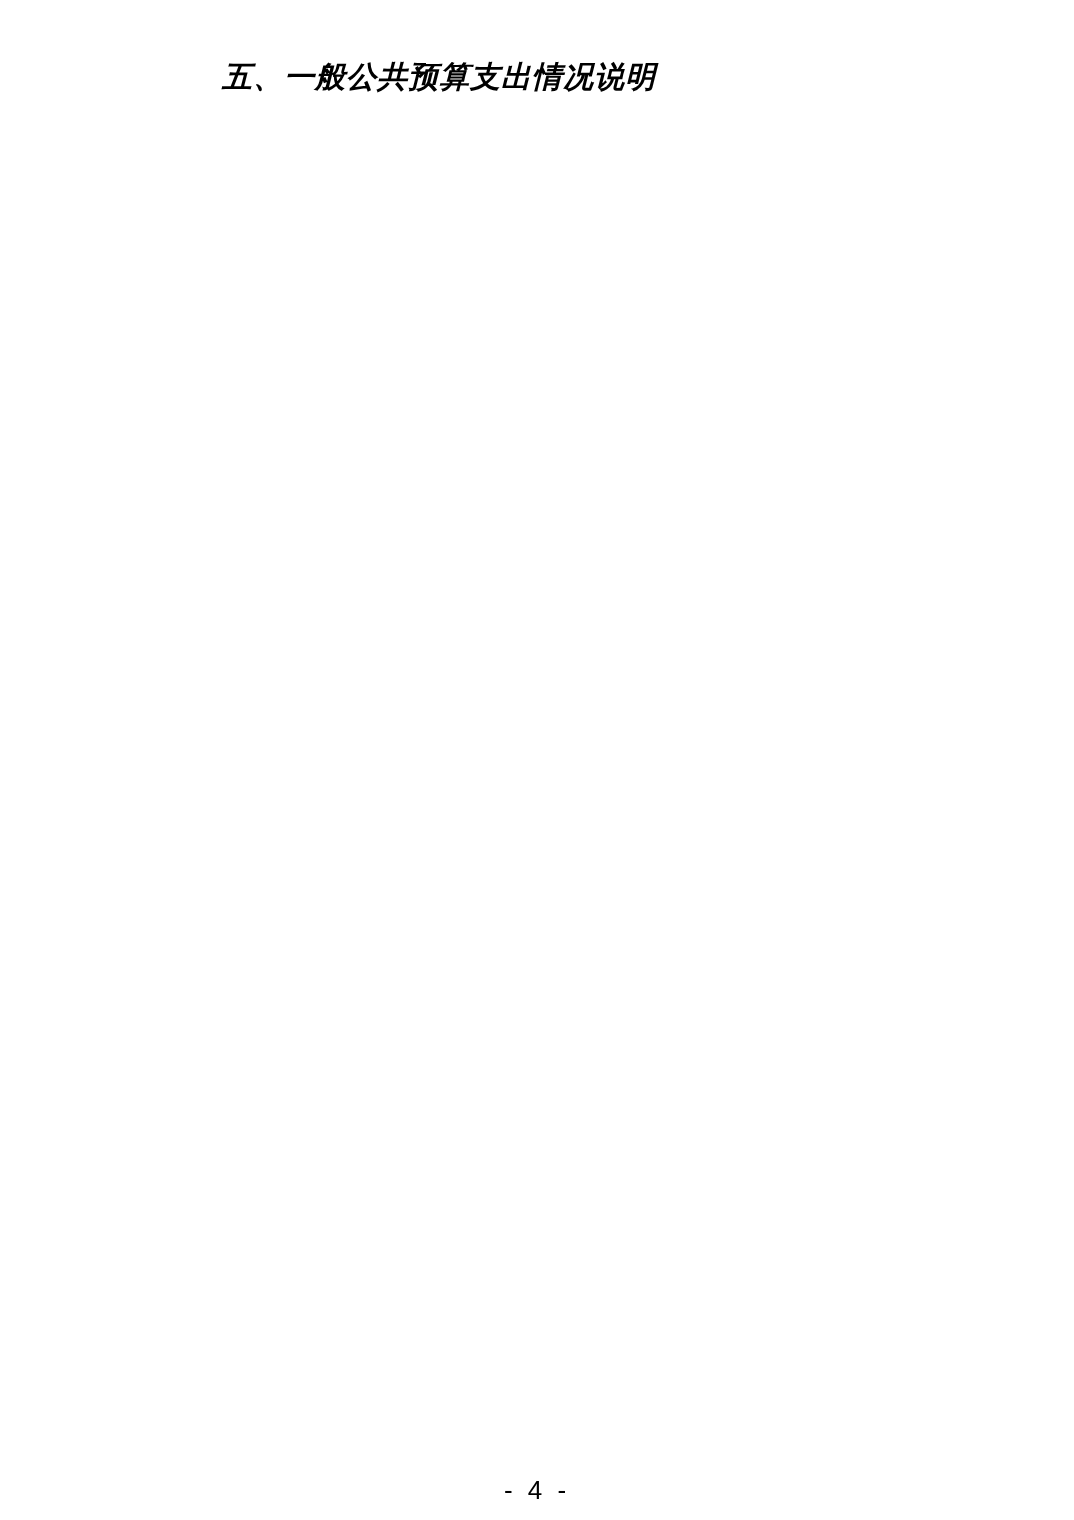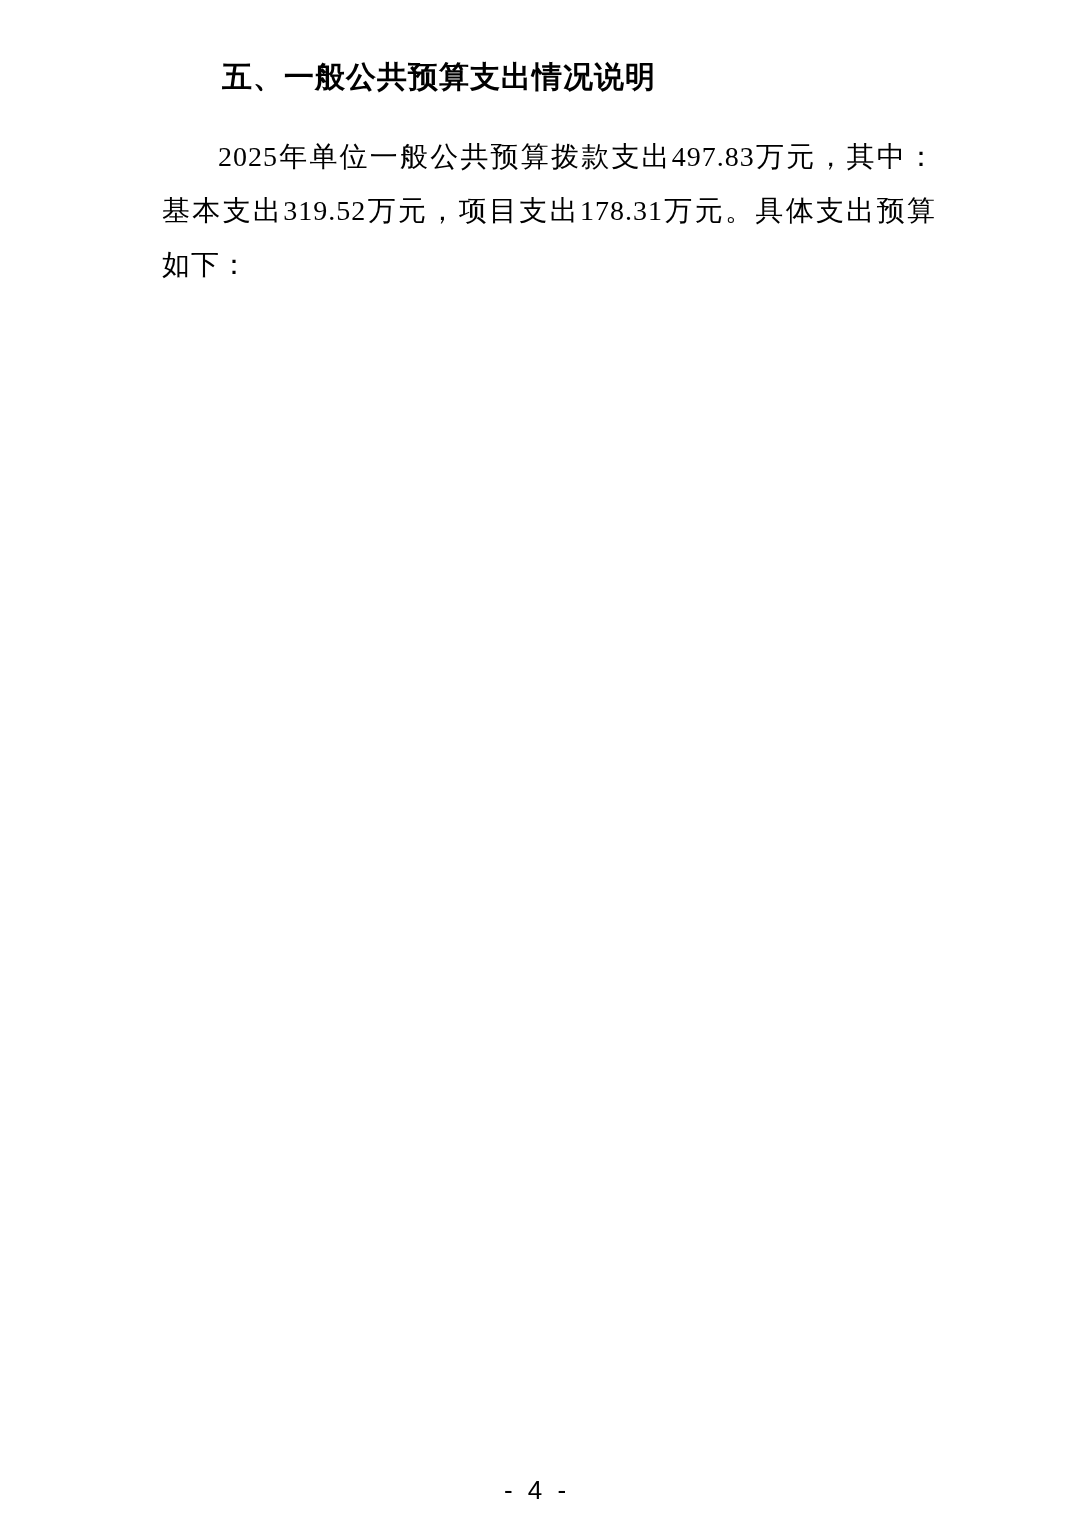--- a/index.html
+++ b/index.html
@@ -22,20 +22,21 @@
   }
   .sec-heading {
     font-family: "Liberation Sans", "DejaVu Sans", sans-serif;
     font-weight: bold;
     font-size: 30px;
     line-height: 54px;
     margin: 0 0 26px 0;
     text-indent: 2em;
     letter-spacing: 1px;
     color: #000000;
+    font-style: italic;
   }
   .sec-heading.second {
     margin-top: 30px;
     margin-bottom: 0;
   }
   .para {
     font-size: 28px;
     line-height: 54px;
     margin: 0;
     text-indent: 2em;
@@ -56,21 +57,20 @@
     color: #000000;
   }
 </style>
 </head>
 <body>
 
 <div class="page">
   <div class="content">
     <h2 class="sec-heading">五、一般公共预算支出情况说明</h2>
 
-    <p class="para">2025年单位一般公共预算拨款支出497.83万元，其中：基本支出319.52万元，项目支出178.31万元。具体支出预算如下：</p>
 
 
 
 
 
 
 
   </div>
 
   <div class="footer">- 4 -</div>

